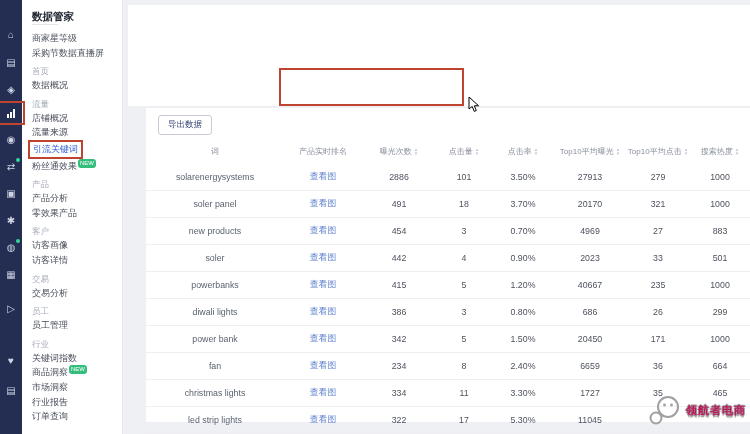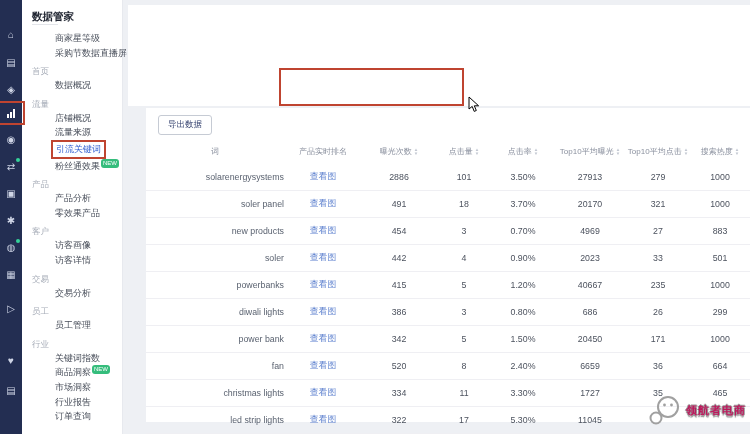--- a/index.html
+++ b/index.html
@@ -16,21 +16,21 @@
   .rail .ricon .dot{position:absolute;right:2px;top:0;width:4px;height:4px;border-radius:50%;background:#35d29a;}
   .rail .ricon.boxed{outline:2px solid #bf4430;outline-offset:1px;}
   .bars{display:inline-flex;align-items:flex-end;gap:1px;height:9px;}
   .bars i{display:block;width:2px;background:#fff;}
   .bars i:nth-child(1){height:4px;} .bars i:nth-child(2){height:6px;} .bars i:nth-child(3){height:9px;}
   
   .sidebar{position:absolute;left:22px;top:0;bottom:0;width:101px;background:#fff;border-right:1px solid #e7e9ee;z-index:4;
     padding:10px 0 0 10px;box-sizing:border-box;}
   .sb-title{font-size:10.5px;font-weight:bold;color:#1f2430;margin-bottom:0;}
   .sb-divider{width:26px;height:1px;background:#e3e5ea;margin-bottom:6px;}
-  .sb-item{font-size:9px;color:#474d59;line-height:14.6px;white-space:nowrap;cursor:pointer;margin-left:23px;}
+  .sb-item{font-size:9px;color:#474d59;line-height:14.6px;white-space:nowrap;cursor:pointer;}
   .sb-section{font-size:8.5px;color:#a7adb8;line-height:14px;margin-top:4px;cursor:default;}
   .sb-item.selected{color:#2f5ed1;}
   .sb-item.boxed span.lbl{display:inline-block;border:2px solid #bf4430;padding:0 3px;margin-left:-4px;}
   .sb-badge{display:inline-block;background:#35bd7c;color:#fff;font-size:6px;line-height:7px;padding:1px 2px;
     border-radius:3px;vertical-align:super;margin-left:1px;}
   
   .card1{position:absolute;left:128px;top:5px;right:0;height:101px;background:#fff;z-index:1;}
   .page-title{position:absolute;left:148px;top:14px;font-size:15px;font-weight:bold;color:#24292f;}
   .datebox{position:absolute;left:146px;top:52px;width:88px;height:18px;border:1px solid #d4d7de;border-radius:3px;
     background:#fff;display:flex;align-items:center;gap:3px;padding:0 4px;box-sizing:border-box;
@@ -56,21 +56,21 @@
     padding:3px 9px;font-size:8.5px;color:#33406e;cursor:pointer;font-family:Liberation Mono, monospace;text-align:center;}
   .tablewrap{position:absolute;left:0;right:0;top:32px;bottom:0;}
   .trow{display:grid;grid-template-columns:138px 78px 74px 56px 62px 72px 64px auto;align-items:center;}
   .thead{height:24px;}
   .thead .th{font-size:8px;color:#8a909e;text-align:center;line-height:1.15;display:flex;align-items:center;justify-content:center;cursor:pointer;}
   .thead .th .lblwrap{max-width:54px;}
   .sort{display:inline-flex;flex-direction:column;margin-left:2px;color:#c2c7d1;}
   .sort i{font-style:normal;font-size:4.5px;line-height:4px;}
   .tbody .trow{height:26px;border-bottom:1px solid #efeff3;}
   .td{font-size:8.8px;color:#4c525e;text-align:center;}
-  .td.word{color:#5a6270;text-align:right;}
+  .td.word{color:#5a6270;}
   .td a{color:#5f82cf;text-decoration:none;cursor:pointer;}
   
   .cursor{position:absolute;left:468px;top:96px;z-index:9;}
   .watermark{position:absolute;right:4px;bottom:8px;z-index:8;display:flex;align-items:center;gap:4px;}
   .wm-text{font-size:11px;font-weight:bold;letter-spacing:1px;color:#be185d;
     text-shadow:-1px 0 #9a9a9a,1px 0 #9a9a9a,0 -1px #9a9a9a,0 1.5px 1px #8f8f8f;text-align:right;}
 </style>
 </head>
 <body>
 
@@ -271,21 +271,21 @@
           <div class="td">342</div>
           <div class="td">5</div>
           <div class="td">1.50%</div>
           <div class="td">20450</div>
           <div class="td">171</div>
           <div class="td">1000</div>
         </div>
         <div class="trow">
           <div class="td word">fan</div>
           <div class="td"><a>查看图</a></div>
-          <div class="td">520</div>
+          <div class="td">234</div>
           <div class="td">8</div>
           <div class="td">2.40%</div>
           <div class="td">6659</div>
           <div class="td">36</div>
           <div class="td">664</div>
         </div>
         <div class="trow">
           <div class="td word">christmas lights</div>
           <div class="td"><a>查看图</a></div>
           <div class="td">334</div>

